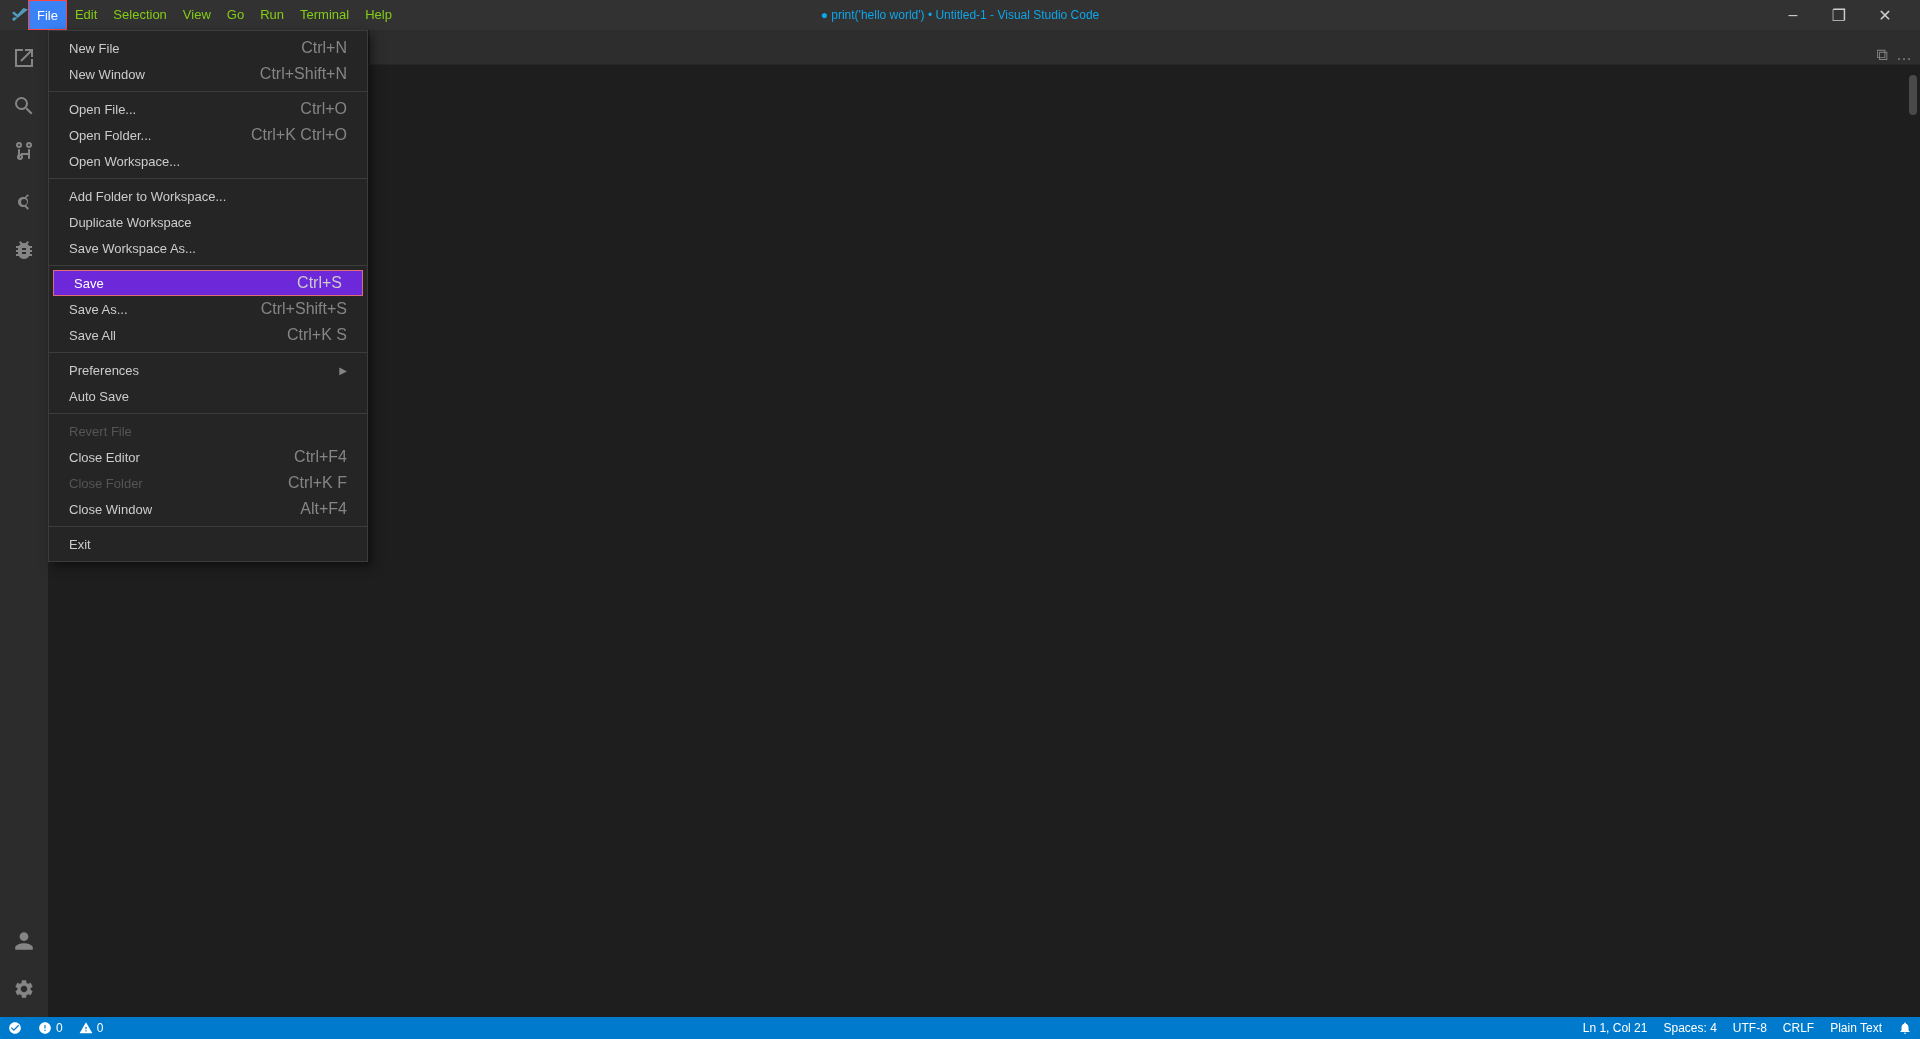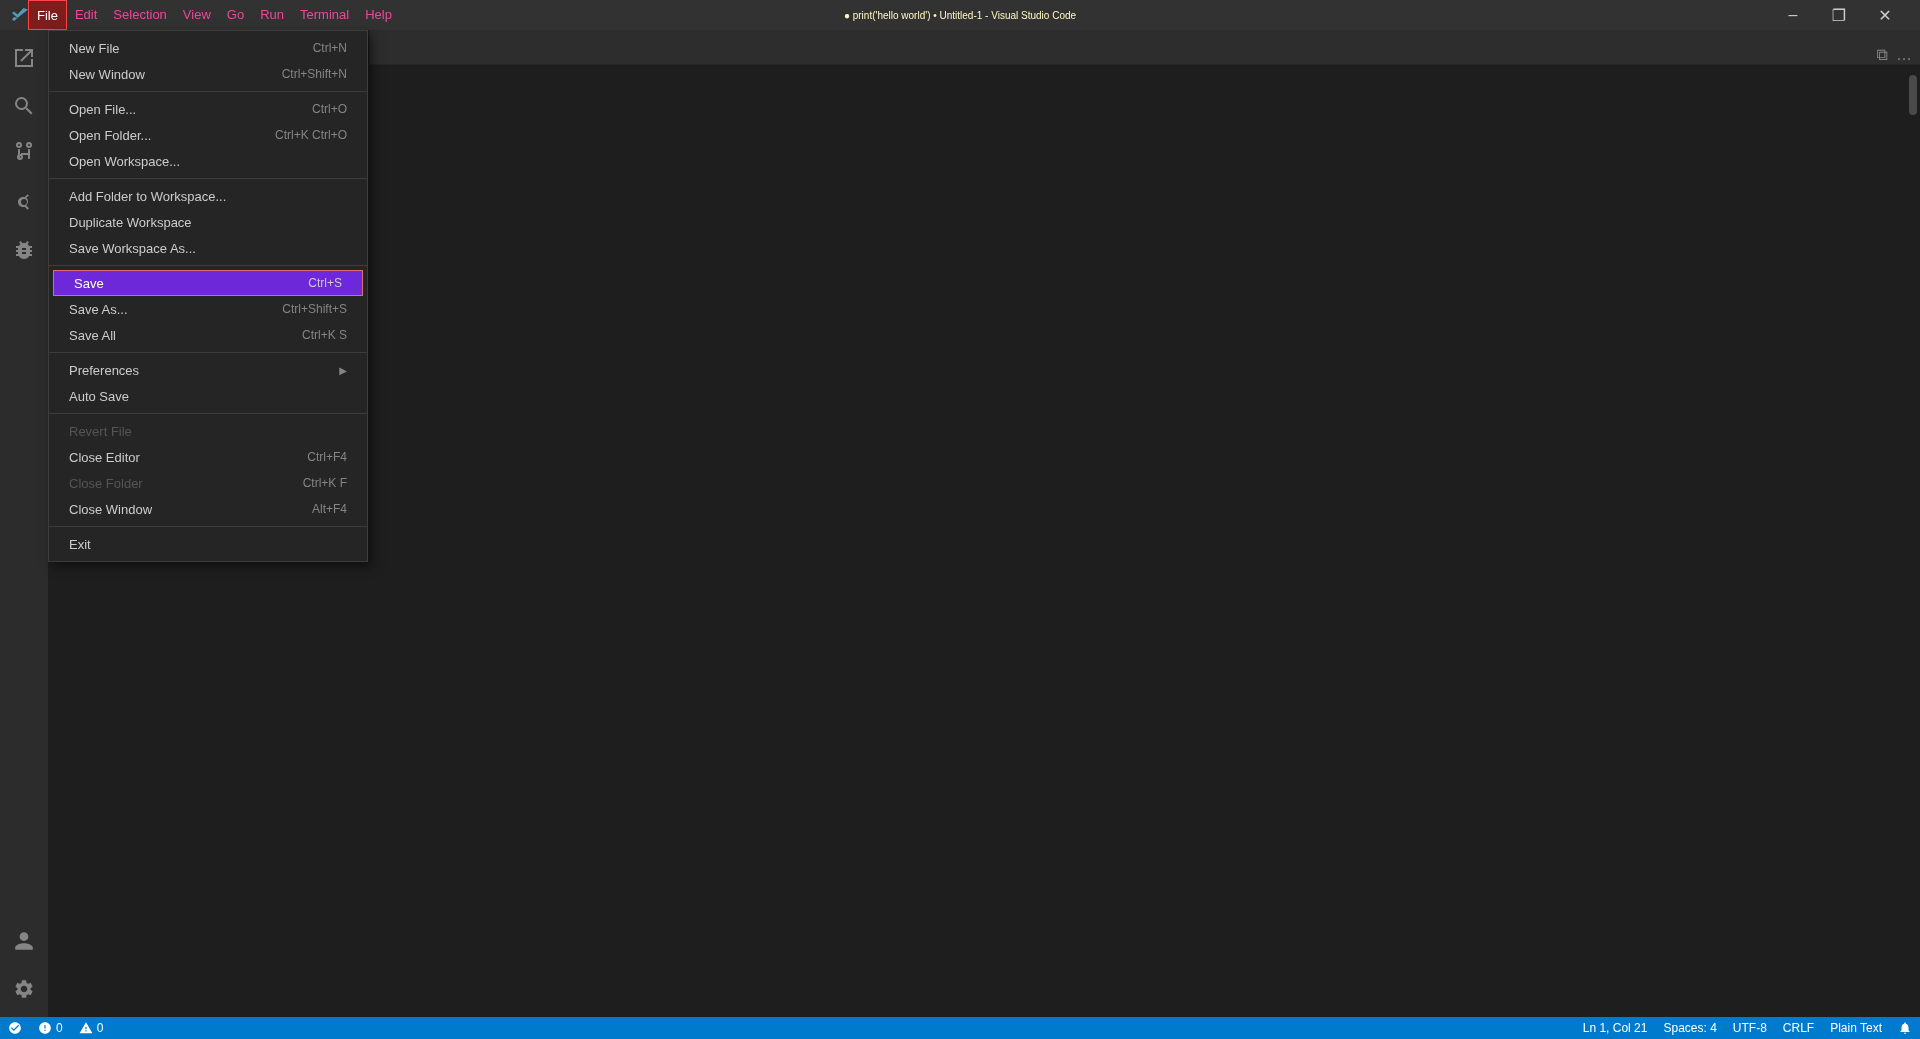--- a/index.html
+++ b/index.html
@@ -34,34 +34,34 @@
     .menu-bar {
       display: flex;
       align-items: center;
       height: 100%;
     }
     .menu-item {
       padding: 0 8px;
       height: 30px;
       line-height: 30px;
       cursor: pointer;
-      color: #ec4899;
+      color: #84cc16;
       font-size: 13px;
     }
     .menu-item.active {
-      background: #7f1d1d;
+      background: #3b82f6;
       border: 1px solid #f44;
       color: #fff;
     }
     #titlebar-center {
       position: absolute;
       left: 50%;
       transform: translateX(-50%);
-      font-size: 10px;
-      color: #fef9c3;
+      font-size: 12px;
+      color: #0ea5e9;
     }
     #titlebar-right {
       display: flex;
       align-items: center;
       gap: 0;
     }
     .title-btn {
       width: 46px;
       height: 30px;
       display: flex;
@@ -141,21 +141,21 @@
       color: #fff;
       margin: 0 4px;
     }
     .dropdown-item.disabled {
       color: #555555;
       cursor: default;
     }
     .item-label {}
     .item-shortcut {
       color: #858585;
-      font-size: 12px;
+      font-size: 16px;
     }
     .dropdown-item.highlighted .item-shortcut { color: #cccccc; }
     .has-submenu::after {
       content: '▶';
       font-size: 10px;
       color: #858585;
       margin-left: 4px;
     }
 
     

